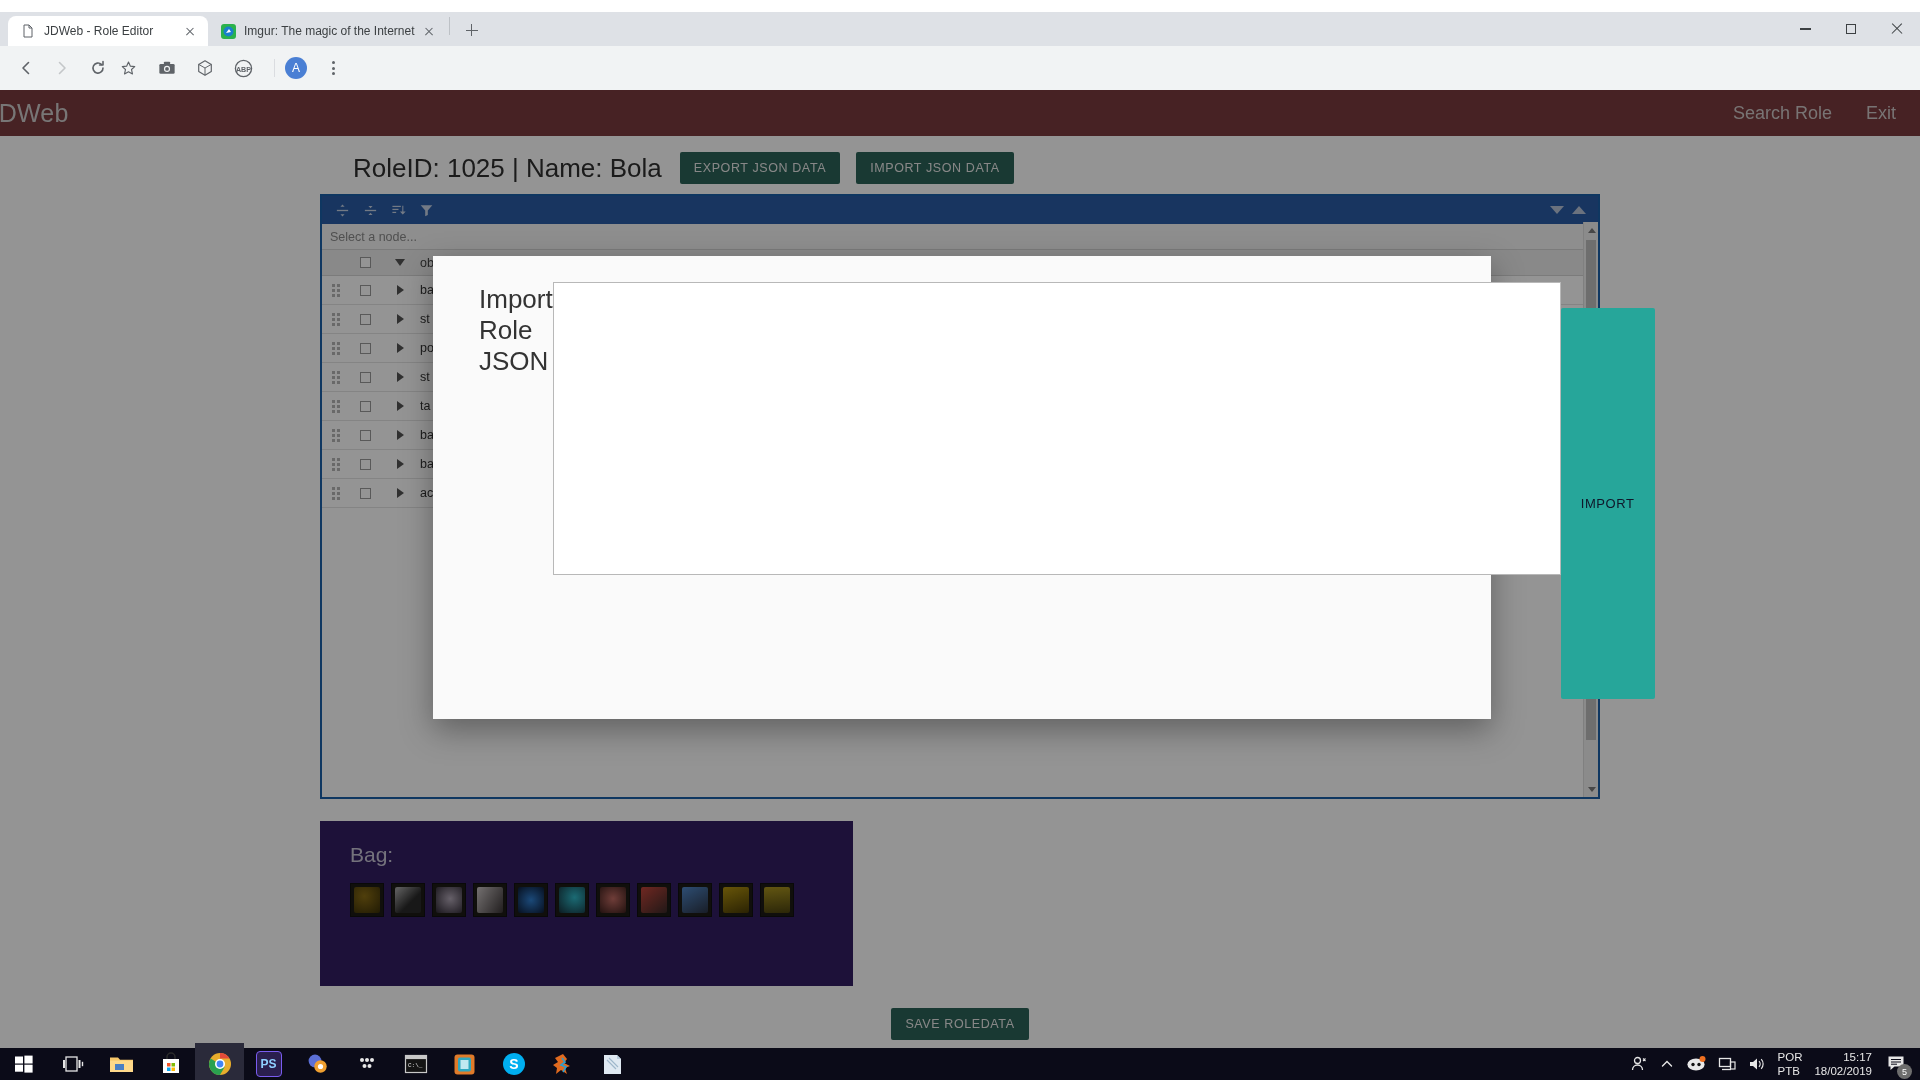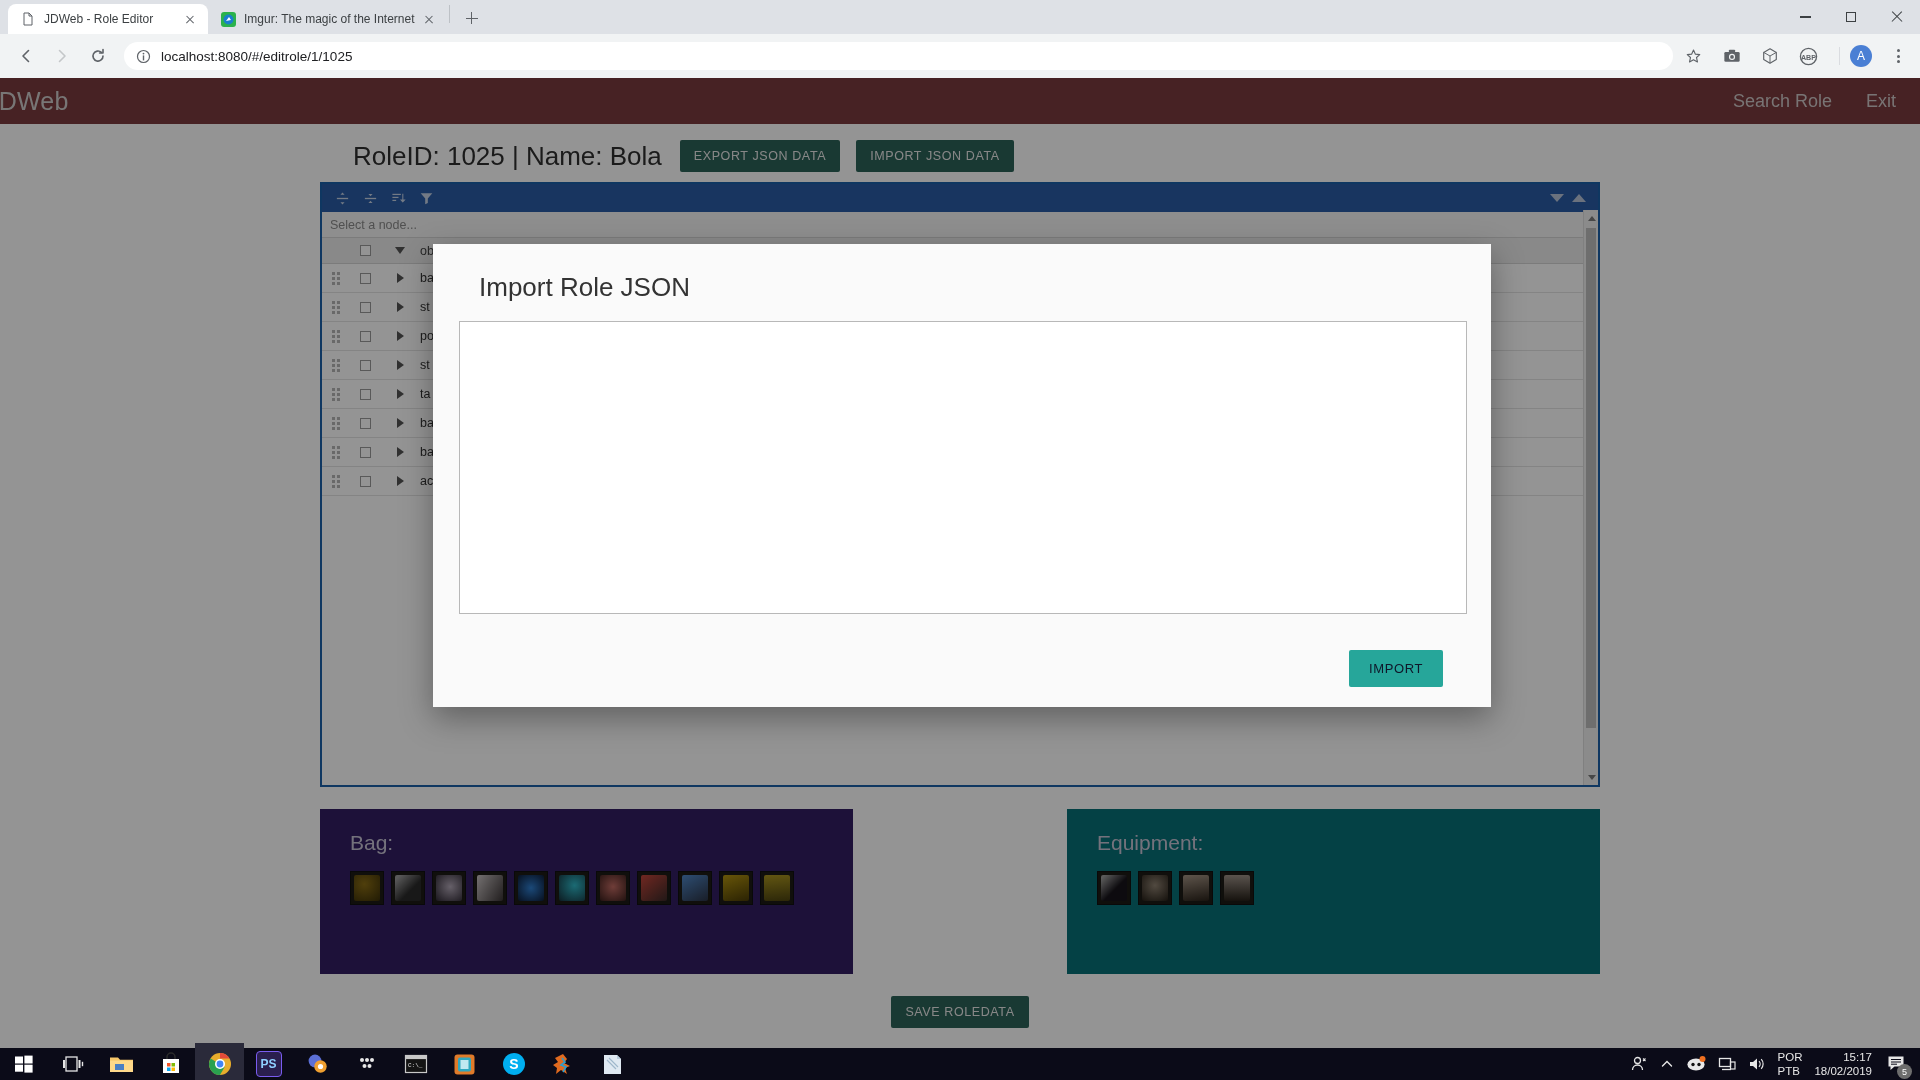--- a/index.html
+++ b/index.html
@@ -5,21 +5,21 @@
   * { box-sizing: border-box; margin: 0; padding: 0; }
   html, body {
     width: 1920px; height: 1080px;
     overflow: hidden;
     font-family: "Liberation Sans", sans-serif;
     background: #ffffff;
   }
   .screen { position: relative; width: 1920px; height: 1080px; }
 
   
-  .chrome { position: absolute; left:0; top:0; width:1920px; height:1060px; background:#ffffff; }
+  .chrome { position: absolute; left:0; top:12px; width:1920px; height:1060px; background:#ffffff; }
   .tabstrip {
     position: relative; height: 34px; background: #dee1e6;
     display: flex; align-items: flex-end; padding-left: 8px;
   }
   .tab {
     position: relative; height: 30px; display:flex; align-items:center;
     padding: 0 10px 0 12px; border-radius: 8px 8px 0 0;
     font-size: 12px; color: #3c4043; max-width: 240px; min-width: 200px;
   }
   .tab.active { background: #ffffff; }
@@ -120,21 +120,21 @@
   .slot { width:34px; height:34px; border:1px solid #111; background:#1d1a16; position:relative; overflow:hidden; }
   .slot .g1 { position:absolute; inset:3px; border-radius:2px; }
 
   .saverow { display:flex; justify-content:center; margin-top:22px; }
 
   
   .overlay { position:absolute; left:0; top:0; width:1920px; height:982px; background:rgba(0,0,0,0.42); }
   .modal {
     position:absolute; left:433px; top:166px; width:1058px; height:463px;
     background:#fafafa; box-shadow: 0 11px 30px rgba(0,0,0,0.35);
-    padding: 26px 26px 20px 26px; display:flex; flex-direction:column;
+    padding: 26px 26px 20px 26px; display:flex; flex-direction:row;
   }
   .modal h2 { font-size:26px; font-weight:400; color:#333; margin: 2px 0 18px 20px; }
   .ta-wrap { flex:1; position:relative; margin: 0 0 0 0; }
   .modal textarea {
     width:1008px; height:293px; border:1px solid #b8b8b8; background:#fff;
     resize:none; font-family:"Liberation Sans", sans-serif; font-size:13px; padding:6px;
     display:block; margin:0 auto;
   }
   .modal .footer { display:flex; justify-content:flex-end; padding-right:22px; margin-top:26px; }
   .btn.teal { background:#26a69a; color:#0f172a; padding:11px 20px; font-size:13px; }
@@ -212,30 +212,20 @@
             <path d="M6.5 3.5L12 9l-5.5 5.5" fill="none" stroke="#c4c7c9" stroke-width="1.6" stroke-linecap="round" stroke-linejoin="round"></path>
           </svg>
       </div>
       <div class="navbtn">
         <svg width="18" height="18" viewBox="0 0 18 18">
             <path d="M14 9a5 5 0 1 1-1.6-3.6" fill="none" stroke="#5f6368" stroke-width="1.6" stroke-linecap="round"></path>
             <path d="M14 2.6V6h-3.4" fill="none" stroke="#5f6368" stroke-width="1.6" stroke-linecap="round" stroke-linejoin="round"></path>
           </svg>
       </div>
 
-      <div class="omnibox">
-        <span class="infoicon">
-          <svg width="15" height="15" viewBox="0 0 15 15">
-              <circle cx="7.5" cy="7.5" r="6" fill="none" stroke="#5f6368" stroke-width="1.2"></circle>
-              <circle cx="7.5" cy="4.6" r="0.9" fill="#5f6368"></circle>
-              <rect x="6.8" y="6.4" width="1.4" height="5" fill="#5f6368"></rect>
-            </svg>
-        </span>
-        <span class="urltext">localhost:8080/#/editrole/1/1025</span>
-      </div>
 
       <div class="tbicon">
         <svg width="17" height="17" viewBox="0 0 18 18">
             <path d="M9 2.2l2 4.3 4.6.5-3.4 3.1 1 4.6L9 12.4 4.8 14.7l1-4.6L2.4 7l4.6-.5z" fill="none" stroke="#5f6368" stroke-width="1.2" stroke-linejoin="round"></path>
           </svg>
       </div>
       <div class="tbicon">
         <svg width="18" height="18" viewBox="0 0 20 20">
             <rect x="1.5" y="5.5" width="17" height="11" rx="1.5" fill="#5f6368"></rect>
             <rect x="6.5" y="3" width="7" height="3" rx="1" fill="#5f6368"></rect>
@@ -533,37 +523,20 @@
                 </div>
               <div class="slot">
                   <span class="g1" style="background:linear-gradient(160deg,#b39410, #4a3c06)"></span>
                 </div>
               <div class="slot">
                   <span class="g1" style="background:linear-gradient(175deg,#a9941f, #4d4410)"></span>
                 </div>
             </div>
           </div>
 
-          <div class="box equip">
-            <h3>Equipment:</h3>
-            <div class="slots">
-              <div class="slot">
-                  <span class="g1" style="background:linear-gradient(135deg,#9c9c9c 8%, #17141a 55%)"></span>
-                </div>
-              <div class="slot">
-                  <span class="g1" style="background:radial-gradient(circle at 50% 40%, #8d8070, #241e16)"></span>
-                </div>
-              <div class="slot">
-                  <span class="g1" style="background:linear-gradient(170deg,#a39383, #2a221a)"></span>
-                </div>
-              <div class="slot">
-                  <span class="g1" style="background:linear-gradient(180deg,#9b9086, #262019)"></span>
-                </div>
-            </div>
-          </div>
         </div>
 
         <div class="saverow">
           <button class="btn dark">SAVE ROLEDATA</button>
         </div>
       </div>
 
       <div class="overlay"></div>
       <div class="modal">
         <h2>Import Role JSON</h2>

